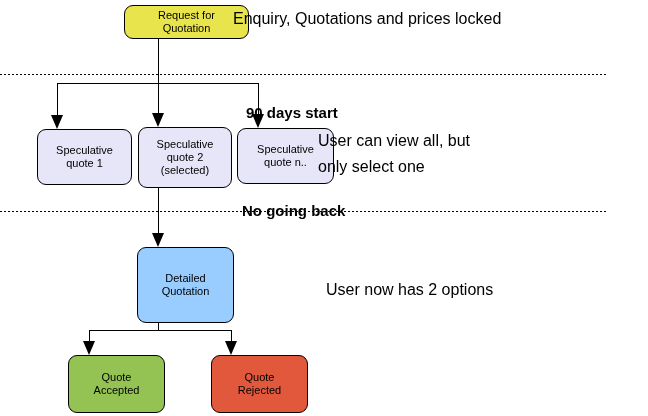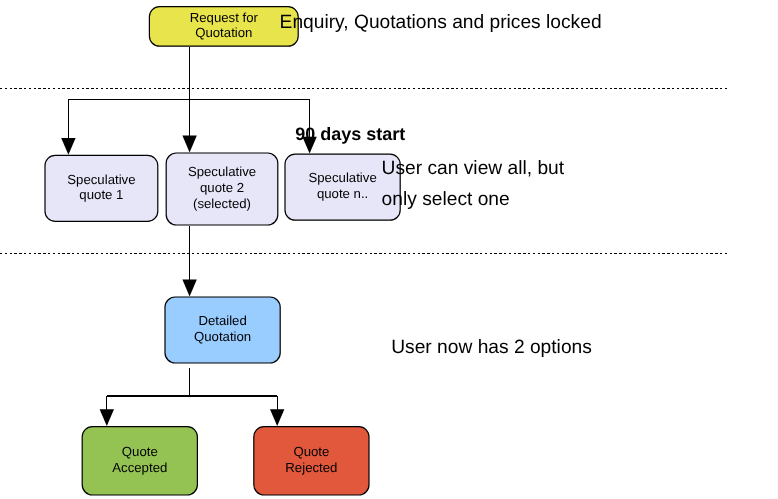--- a/index.html
+++ b/index.html
@@ -72,32 +72,33 @@
   <div class="node" style="left: 9px; top: 129px; width: 95px; height: 56px; background: rgb(230, 230, 248);">Speculative
 quote 1</div>
 
   <div class="node" style="left: 110px; top: 127px; width: 94px; height: 61px; background: rgb(230, 230, 248);">Speculative
 quote 2
 (selected)</div>
 
   <div class="node" style="left: 209px; top: 128px; width: 97px; height: 56px; background: rgb(230, 230, 248);">Speculative
 quote n..</div>
 
-  <div class="node" style="left: 109px; top: 247px; width: 97px; height: 56px; background: rgb(153, 204, 255);">Detailed
+  <div class="node" style="left: 109px; top: 247px; width: 97px; height: 76px; background: rgb(153, 204, 255);">Detailed
 Quotation</div>
 
   <div class="node" style="left: 40px; top: 355px; width: 97px; height: 58px; background: rgb(148, 195, 83);">Quote
 Accepted</div>
 
   <div class="node" style="left: 183px; top: 355px; width: 97px; height: 58px; background: rgb(226, 88, 60);">Quote
 Rejected</div>
 
   <div class="annot big" style="left:233px;top:6px;white-space:nowrap;">Enquiry, Quotations and prices locked</div>
 
   <div class="annot bold" style="left:246px;top:64px;white-space:nowrap;margin-top:40px;">90 days start</div>
 
   <div class="annot big" style="left:318px;top:128px;">User can view all, but
 only select one</div>
 
+  <div class="annot bold" style="left:242px;top:202px;white-space:nowrap;">No going back</div>
 
   <div class="annot big" style="left:326px;top:277px;white-space:nowrap;">User now has 2 options</div>
 
 </div>
 
 </body></html>

